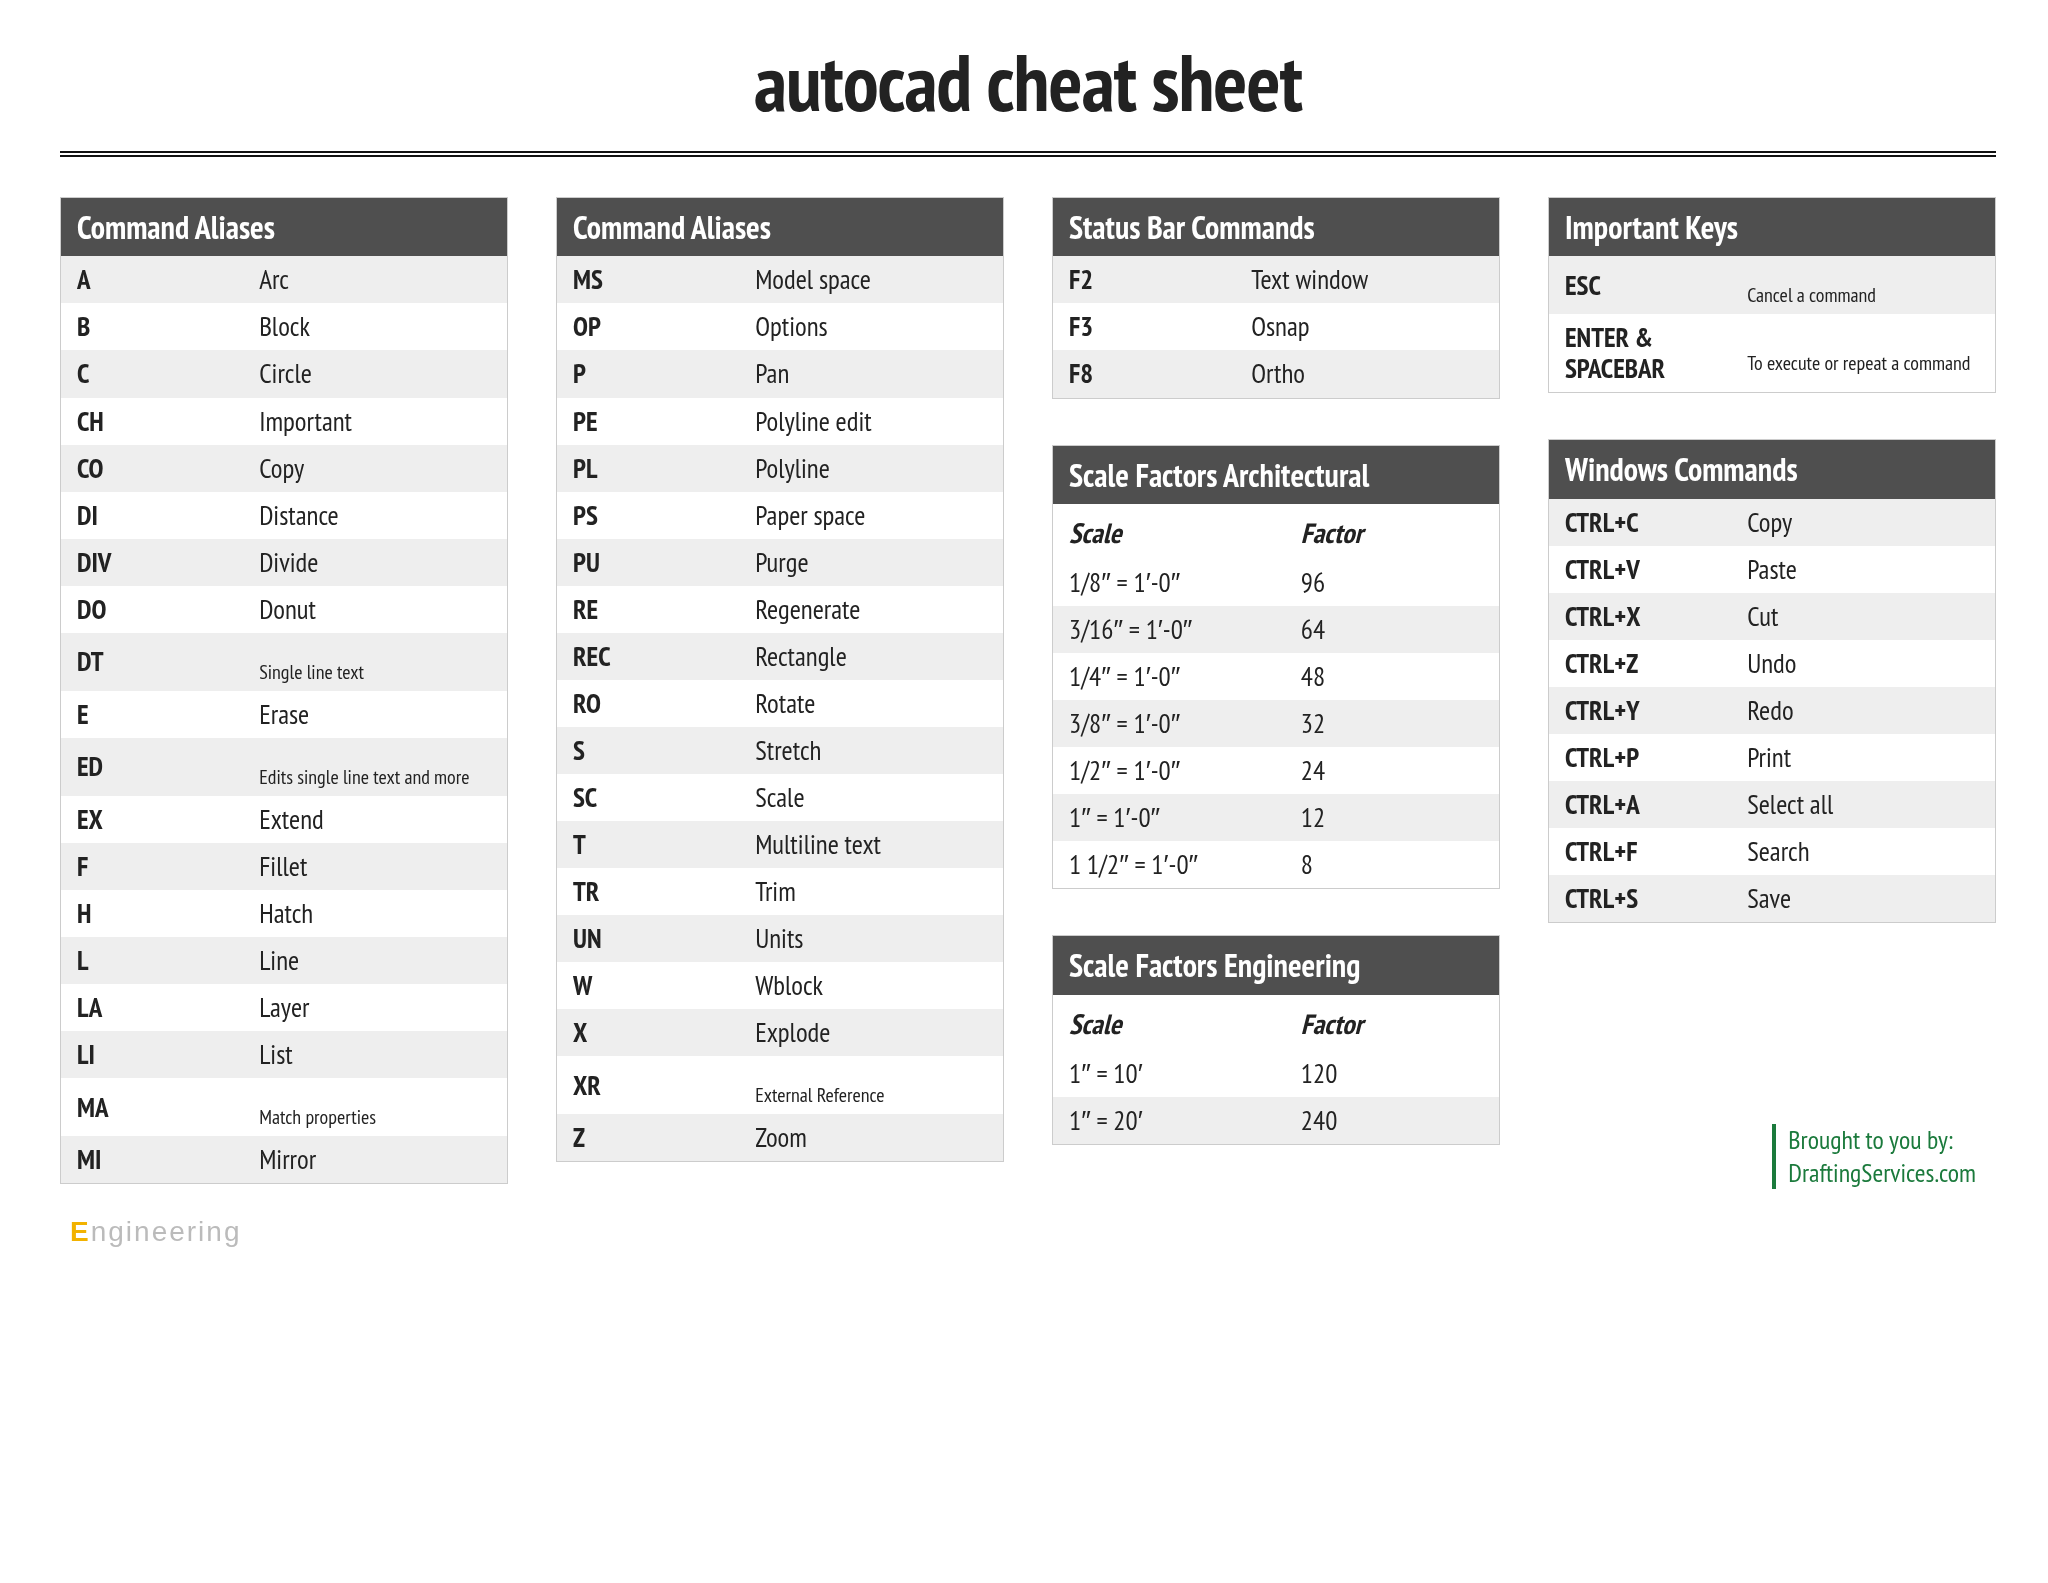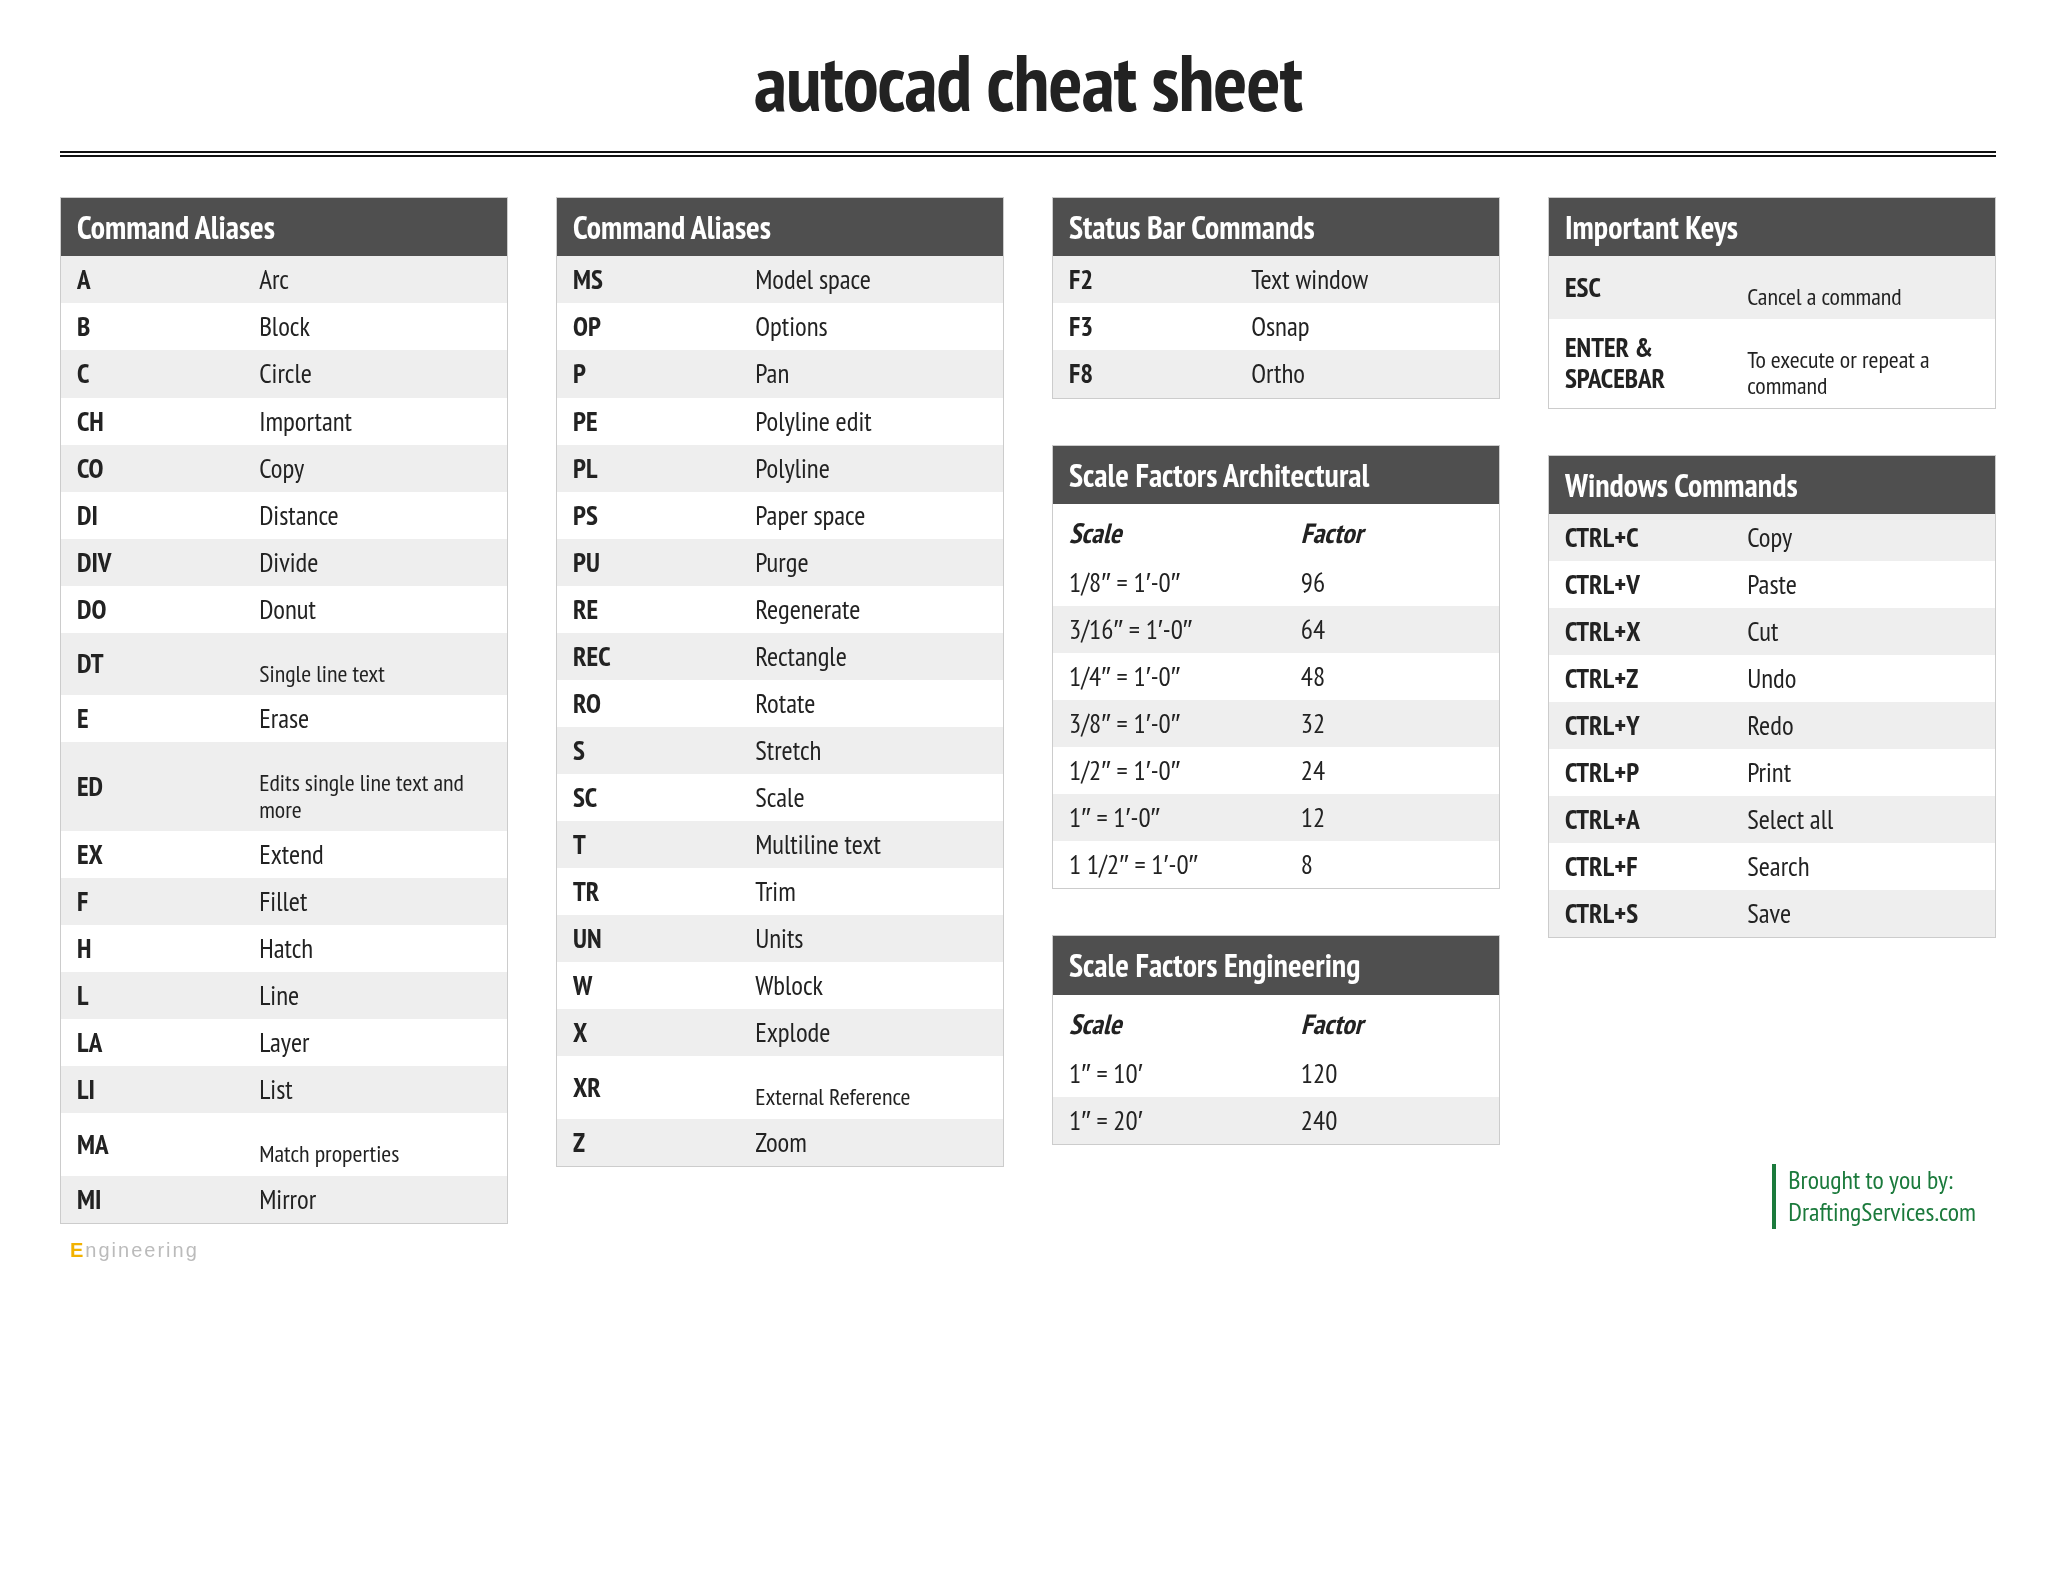--- a/index.html
+++ b/index.html
@@ -57,21 +57,21 @@
     align-items:center;
     font-size:27px;
     line-height:1.15;
     padding:8px 16px;
     min-height:40px;
     box-sizing:border-box;
   }
   .row:nth-of-type(even){background:#eeeeee;}
   .row .k{font-weight:700;flex:0 0 44%;font-stretch:condensed;}
   .row .v{flex:1;font-stretch:condensed;}
-  .row .v.small{font-size:24px;line-height:1.1;margin-top:20px;}
+  .row .v.small{font-size:20px;line-height:1.1;margin-top:20px;}
   .sub-head .k{flex:0 0 56%;}
   .card.scale .row .k{flex:0 0 56%;font-weight:400;}
   .card.scale .row .v{font-weight:400;}
   .footer-credit{
     position:relative;
     margin-top:-60px;
     text-align:right;
     padding-right:20px;
     color:#1b7a3c;
     font-weight:400;
@@ -79,22 +79,22 @@
     line-height:1.25;
     font-stretch:condensed;
   }
   .footer-credit .bar{
     display:inline-block;
     border-left:4px solid #1b7a3c;
     padding-left:12px;
     text-align:left;
   }
   .watermark{
-    margin-top:10px;
-    font-size:20px;
+    margin-top:27px;
+    font-size:28px;
     color:#bbb;
     font-family:Arial,Helvetica,sans-serif;
     letter-spacing:2px;
     padding-left:10px;
   }
   .watermark .e{color:#f2b200;font-weight:700;}
 </style>
 </head>
 <body>
 

